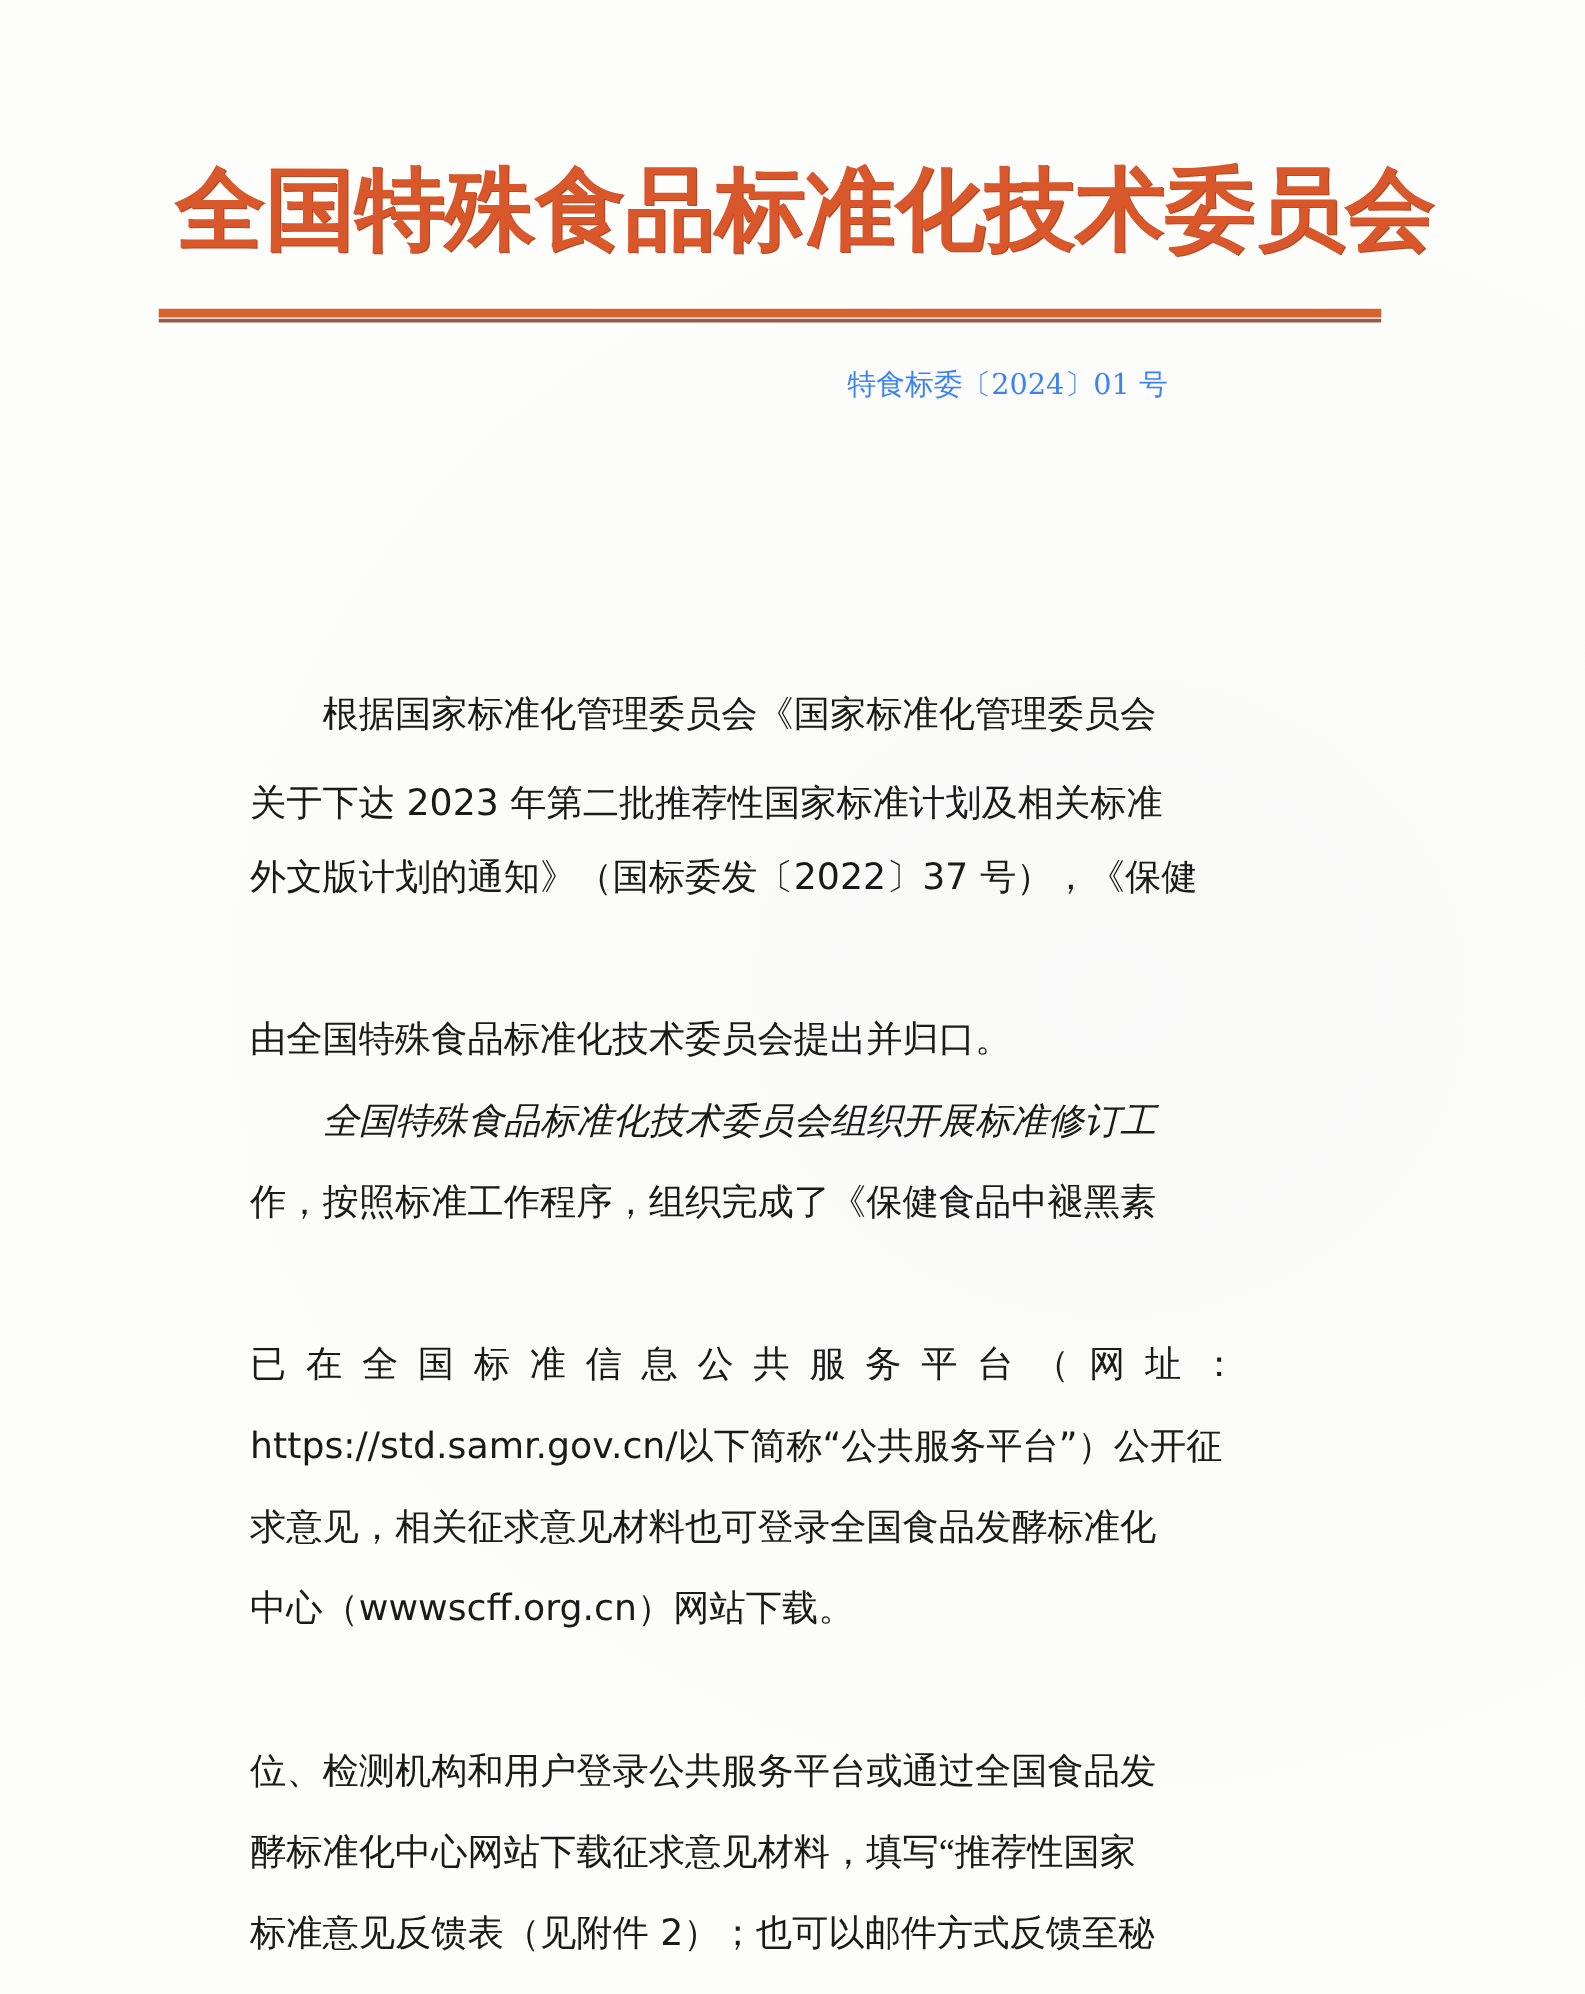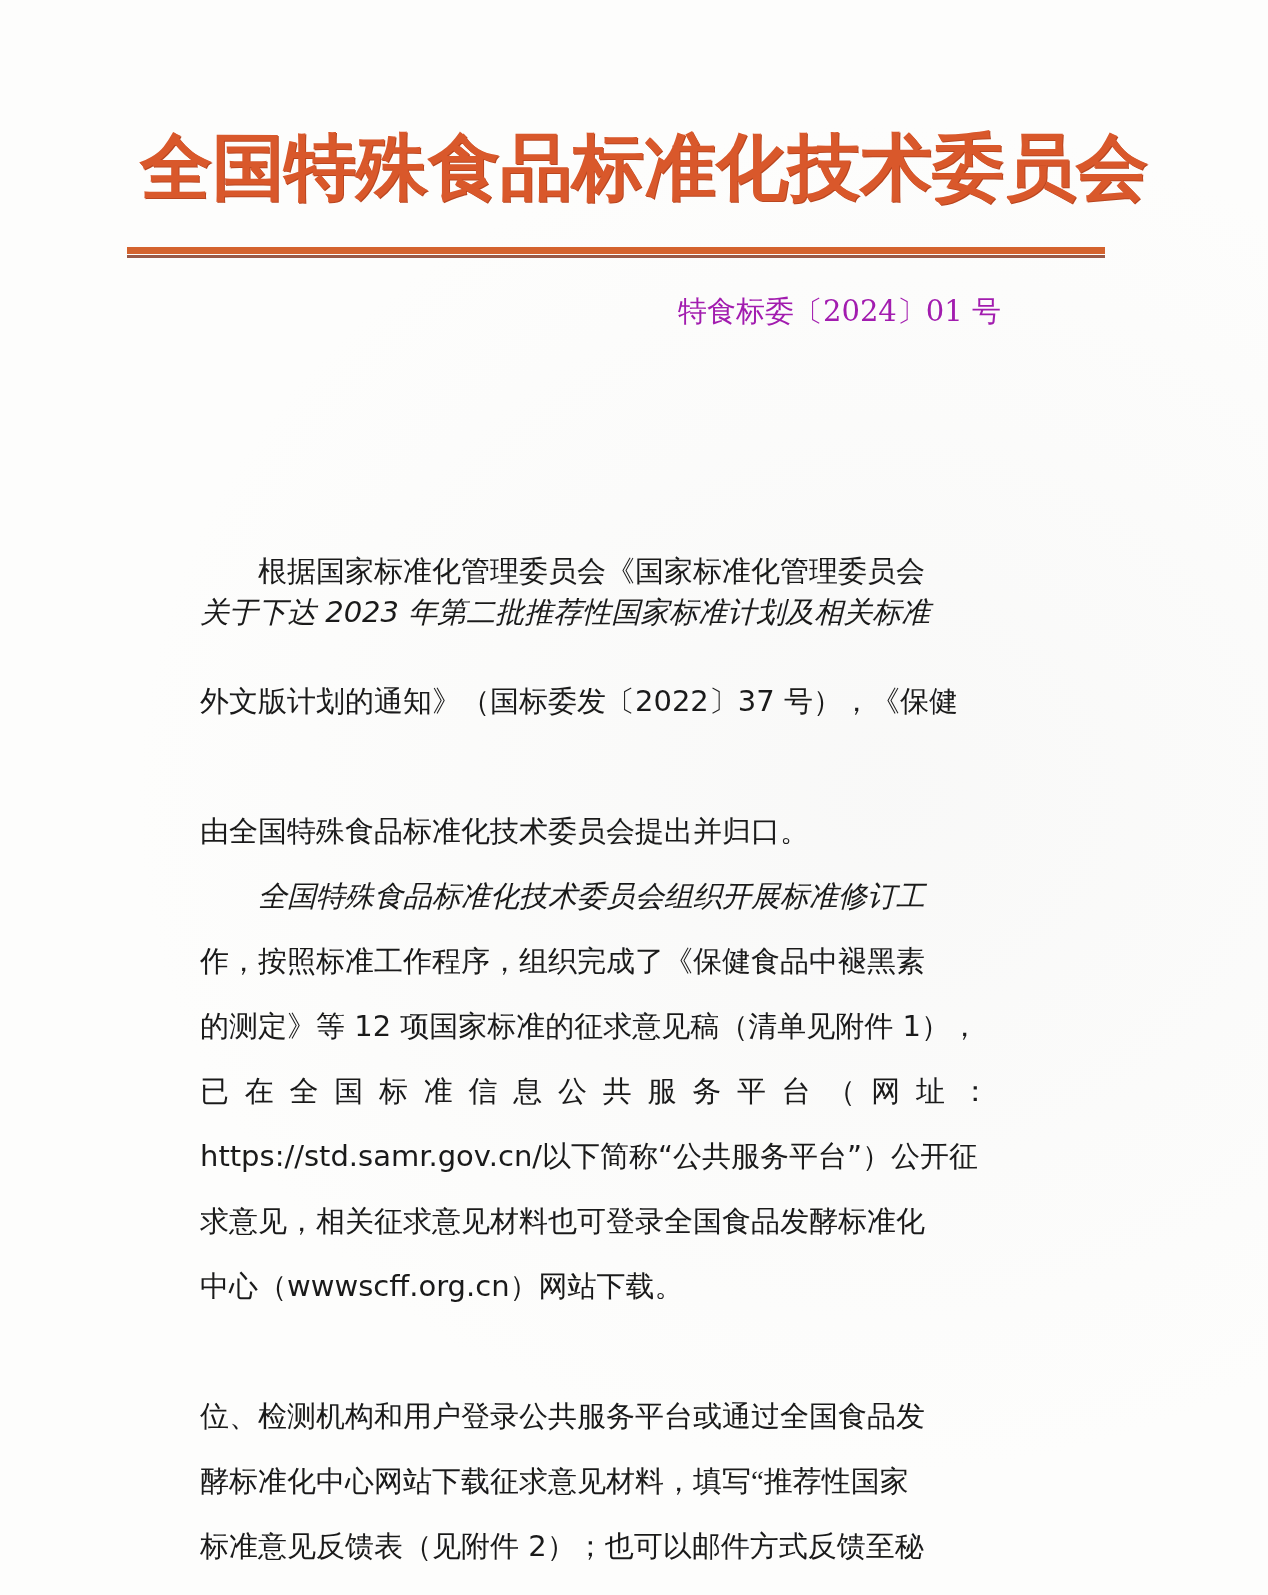--- a/index.html
+++ b/index.html
@@ -58,22 +58,22 @@
       left: 0; top: 8px;
       width: 100%;
       height: 3px;
       background: #9a5a48;
     }
     .doc-number {
       position: absolute;
       left: 678px;
       top: 292px;
       font-family: "DejaVu Serif", serif;
-      font-size: 29px;
-      color: #a21caf;
+      font-size: 23px;
+      color: #3b82f6;
       white-space: nowrap;
     }
     .doc-title {
       position: absolute;
       left: 200px;
       width: 840px;
       font-family: "DejaVu Serif", serif;
       font-weight: bold;
       font-size: 42px;
       color: #141414;
@@ -129,26 +129,25 @@
 
   <div class="red-rule">
     <div class="thick"></div>
     <div class="thin"></div>
   </div>
 
   <div class="doc-number">特食标委〔2024〕01 号</div>
 
 
   <div class="body-text" style="top:552px;">　　根据国家标准化管理委员会《国家标准化管理委员会</div>
-  <div class="body-text" style="top:593px;font-style:italic;">关于下达 2023 年第二批推荐性国家标准计划及相关标准</div>
+  <div class="body-text" style="top:623px;">关于下达 2023 年第二批推荐性国家标准计划及相关标准</div>
   <div class="body-text" style="top:682px;">外文版计划的通知》（国标委发〔2022〕37 号），《保健</div>
   <div class="body-text" style="top:812px;">由全国特殊食品标准化技术委员会提出并归口。</div>
   <div class="body-text" style="top:877px;font-style:italic;">　　全国特殊食品标准化技术委员会组织开展标准修订工</div>
   <div class="body-text" style="top:942px;">作，按照标准工作程序，组织完成了《保健食品中褪黑素</div>
-  <div class="body-text" style="top:1007px;">的测定》等 12 项国家标准的征求意见稿（清单见附件 1），</div>
   <div class="body-text" style="top:1072px;">
     <div class="justify-line" id="line9">
         <span>已</span>
         <span>在</span>
         <span>全</span>
         <span>国</span>
         <span>标</span>
         <span>准</span>
         <span>信</span>
         <span>息</span>

